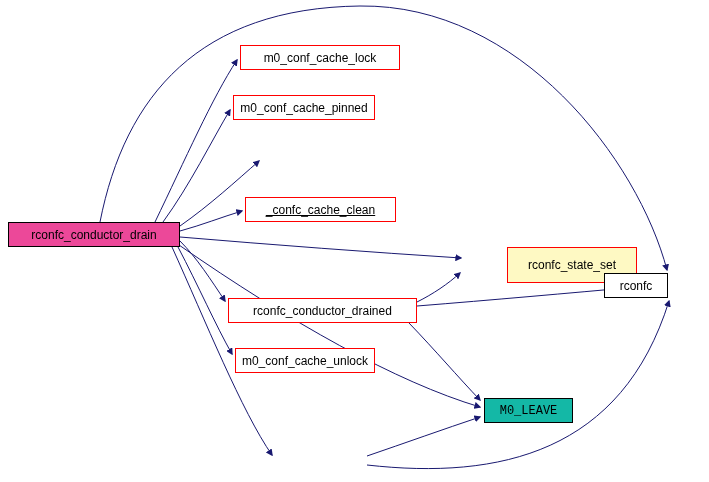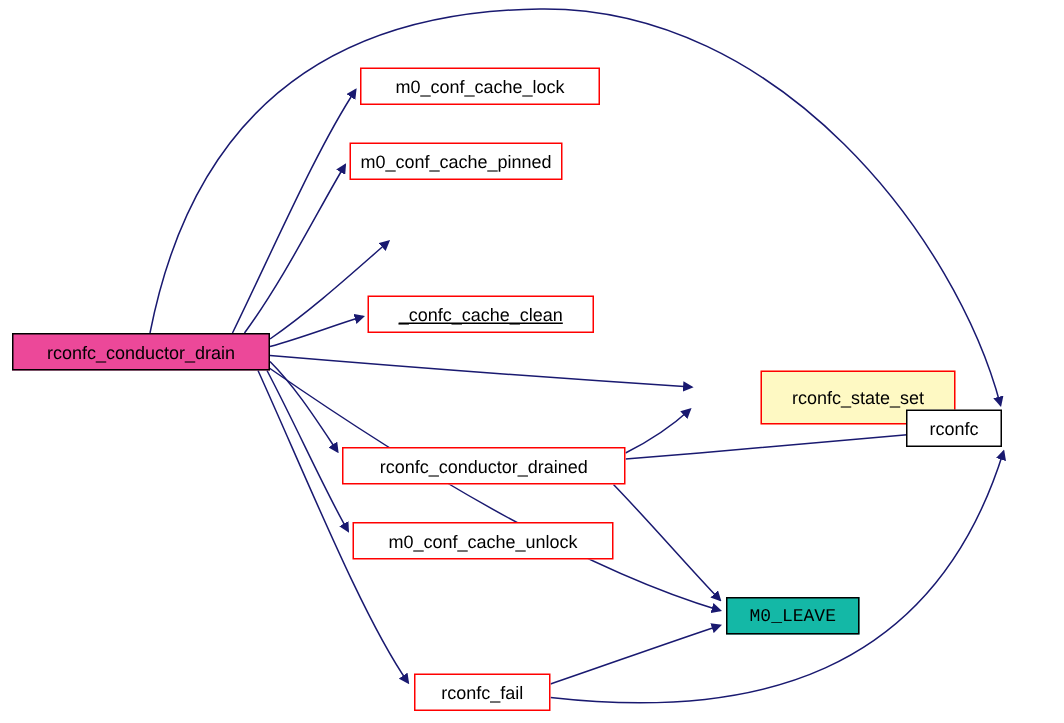--- a/index.html
+++ b/index.html
@@ -76,25 +76,22 @@
     </div>
     <div class="node" style="left: 245px; top: 197px; width: 151px; height: 25px; background: rgb(255, 255, 255); border-color: rgb(255, 0, 0); text-decoration: underline;">
       <span>_confc_cache_clean</span>
     </div>
     <div class="node" style="left: 464px; top: 247px; width: 130px; height: 36px; background: #fef9c3; border-color: rgb(255, 0, 0); margin-left: 43px;">
       <span>rconfc_state_set</span>
     </div>
     <div class="node" style="left: 228px; top: 298px; width: 189px; height: 25px; background: rgb(255, 255, 255); border-color: rgb(255, 0, 0);">
       <span>rconfc_conductor_drained</span>
     </div>
-    <div class="node" style="left: 235px; top: 348px; width: 174px; height: 25px; background: rgb(255, 255, 255); border-color: rgb(255, 0, 0);">
+    <div class="node" style="left: 235px; top: 348px; width: 140px; height: 25px; background: rgb(255, 255, 255); border-color: rgb(255, 0, 0);">
       <span>m0_conf_cache_unlock</span>
     </div>
     <div class="node" style="left: 484px; top: 398px; width: 89px; height: 25px; background: #14b8a6; border-color: rgb(0, 0, 0); font-family: Liberation Mono, monospace;">
       <span>M0_LEAVE</span>
-    </div>
-    <div class="node" style="left: 276px; top: 449px; width: 91px; height: 25px; background: rgb(255, 255, 255); border-color: rgb(255, 0, 0);">
-      <span>rconfc_fail</span>
     </div>
     <div class="node" style="left: 604px; top: 273px; width: 64px; height: 25px; background: rgb(255, 255, 255); border-color: rgb(0, 0, 0);">
       <span>rconfc</span>
     </div>
   </div>
 
 </body></html>

